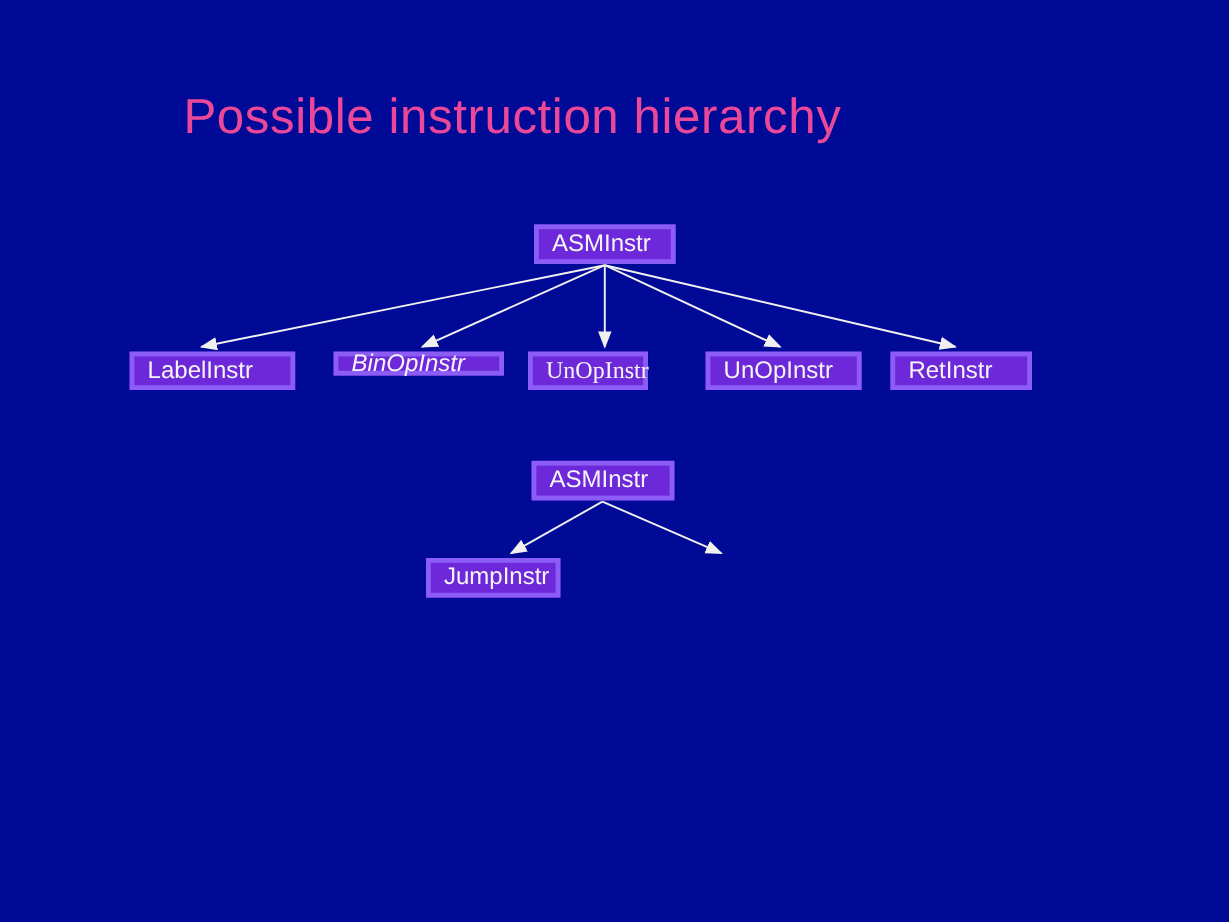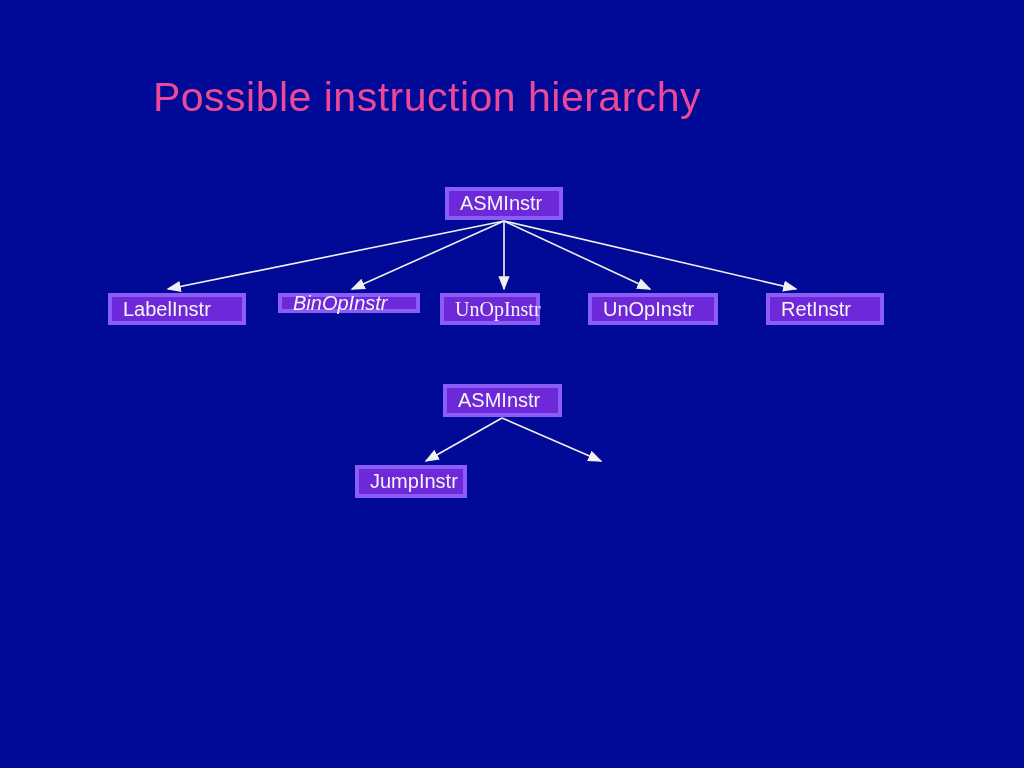--- a/index.html
+++ b/index.html
@@ -78,20 +78,20 @@
   <div class="node" style="left:445px; top:187px; width:118px; height:33px;">ASMInstr</div>
 
   <div class="node" style="left:108px; top:293px; width:138px; height:32px;">LabelInstr</div>
 
   <div class="node" style="left:278px; top:293px; width:142px; height:20px;font-style:italic;">BinOpInstr</div>
 
   <div class="node" style="left:440px; top:293px; width:100px; height:32px;font-family:Liberation Serif, serif;">UnOpInstr</div>
 
   <div class="node" style="left:588px; top:293px; width:130px; height:32px;">UnOpInstr</div>
 
-  <div class="node" style="left:742px; top:293px; width:118px; height:32px;margin-left:24px;">RetInstr</div>
+  <div class="node" style="left:742px; top:293px; width:118px; height:32px;">RetInstr</div>
 
   <div class="node" style="left:443px; top:384px; width:119px; height:33px;">ASMInstr</div>
 
   <div class="node" style="left:355px; top:465px; width:112px; height:33px;">JumpInstr</div>
 
 
 </div>
 
 </body></html>

